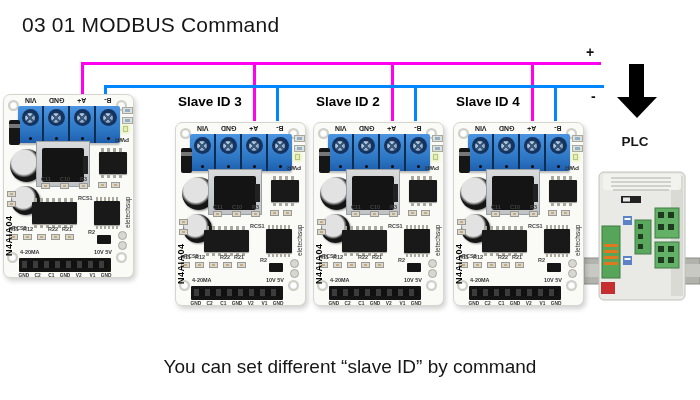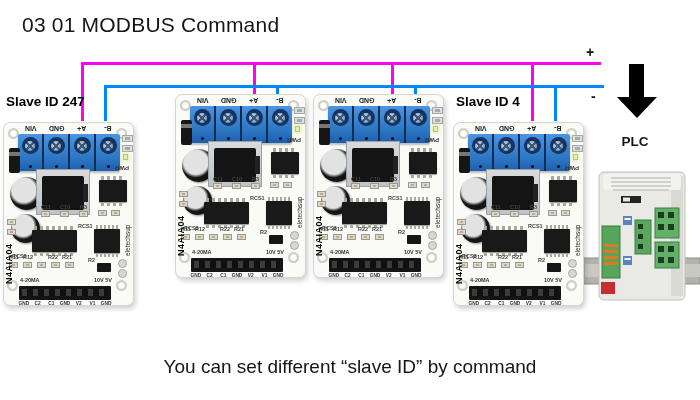--- a/index.html
+++ b/index.html
@@ -178,21 +178,20 @@
       <rect x="75" y="80" width="6" height="6" fill="#1e3a1f"></rect>
         <rect x="85" y="80" width="6" height="6" fill="#1e3a1f"></rect>
       <rect x="75" y="91" width="6" height="6" fill="#1e3a1f"></rect>
         <rect x="85" y="91" width="6" height="6" fill="#1e3a1f"></rect>
       <rect x="18" y="116" width="14" height="12" fill="#c62f2f"></rect>
     </g>
   </svg>
 </div>
 
 <div class="slot" style="left:3px;">
-  <div class="slave-label">Slave ID 247</div>
   <div class="board-mount">
   <div class="pcb">
     <div class="hole" style="left:4px; top:5px;"></div>
     <div class="hole" style="left:112px; top:5px;"></div>
     <div class="hole" style="left:3px; top:157px;"></div>
     <div class="hole" style="left:112px; top:157px;"></div>
 
     <div class="tlabels">
       <span>VIN</span>
       <span>GND</span>
@@ -324,20 +323,21 @@
       <span>C1</span>
       <span>GND</span>
       <span>V2</span>
       <span>V1</span>
       <span>GND</span>
     </div>
   </div>
 </div>
 </div>
 <div class="slot" style="left:175px;">
+  <div class="slave-label">Slave ID 3</div>
   <div class="board-mount">
   <div class="pcb">
     <div class="hole" style="left:4px; top:5px;"></div>
     <div class="hole" style="left:112px; top:5px;"></div>
     <div class="hole" style="left:3px; top:157px;"></div>
     <div class="hole" style="left:112px; top:157px;"></div>
 
     <div class="tlabels">
       <span>VIN</span>
       <span>GND</span>
@@ -469,20 +469,21 @@
       <span>C1</span>
       <span>GND</span>
       <span>V2</span>
       <span>V1</span>
       <span>GND</span>
     </div>
   </div>
 </div>
 </div>
 <div class="slot" style="left:313px;">
+  <div class="slave-label">Slave ID 2</div>
   <div class="board-mount">
   <div class="pcb">
     <div class="hole" style="left:4px; top:5px;"></div>
     <div class="hole" style="left:112px; top:5px;"></div>
     <div class="hole" style="left:3px; top:157px;"></div>
     <div class="hole" style="left:112px; top:157px;"></div>
 
     <div class="tlabels">
       <span>VIN</span>
       <span>GND</span>

